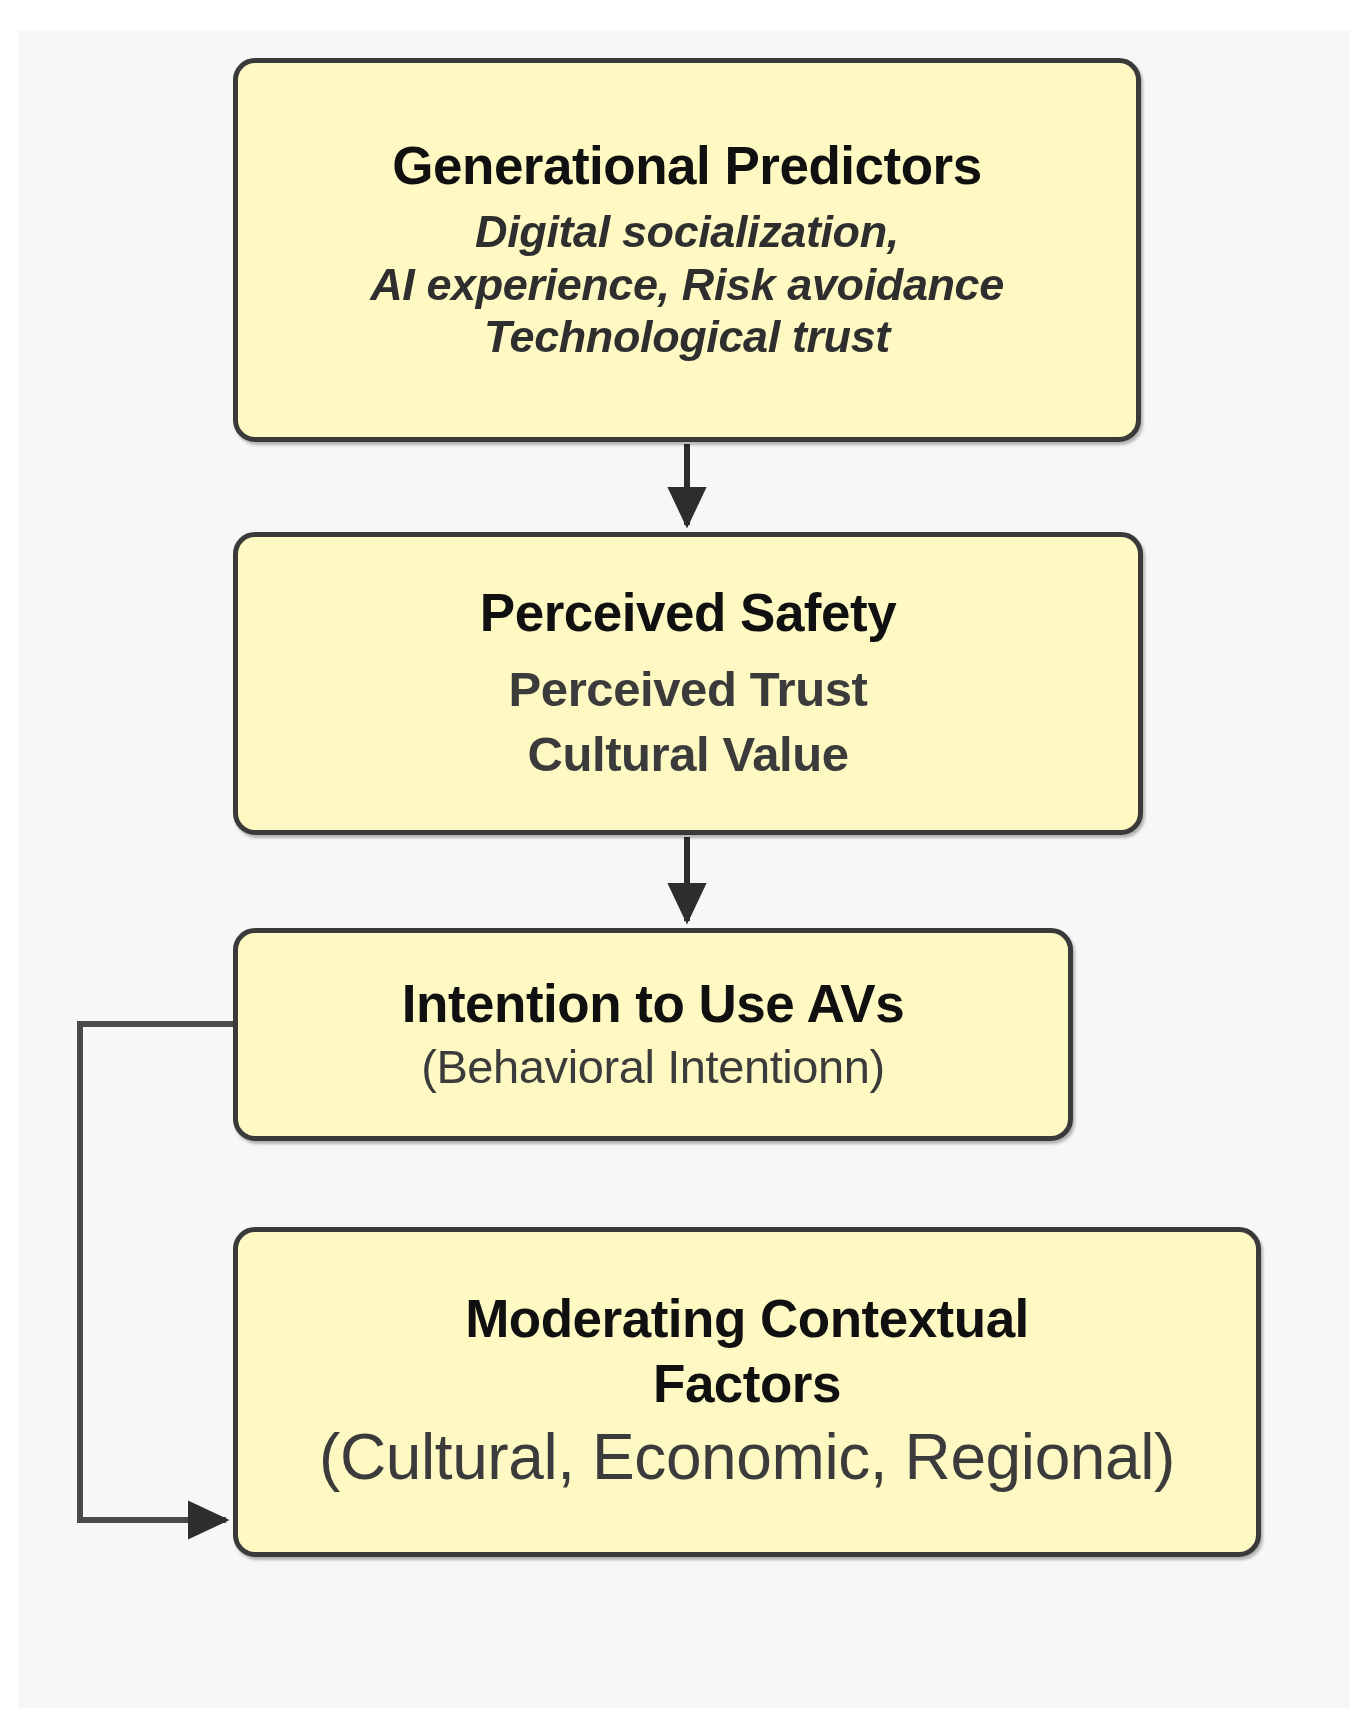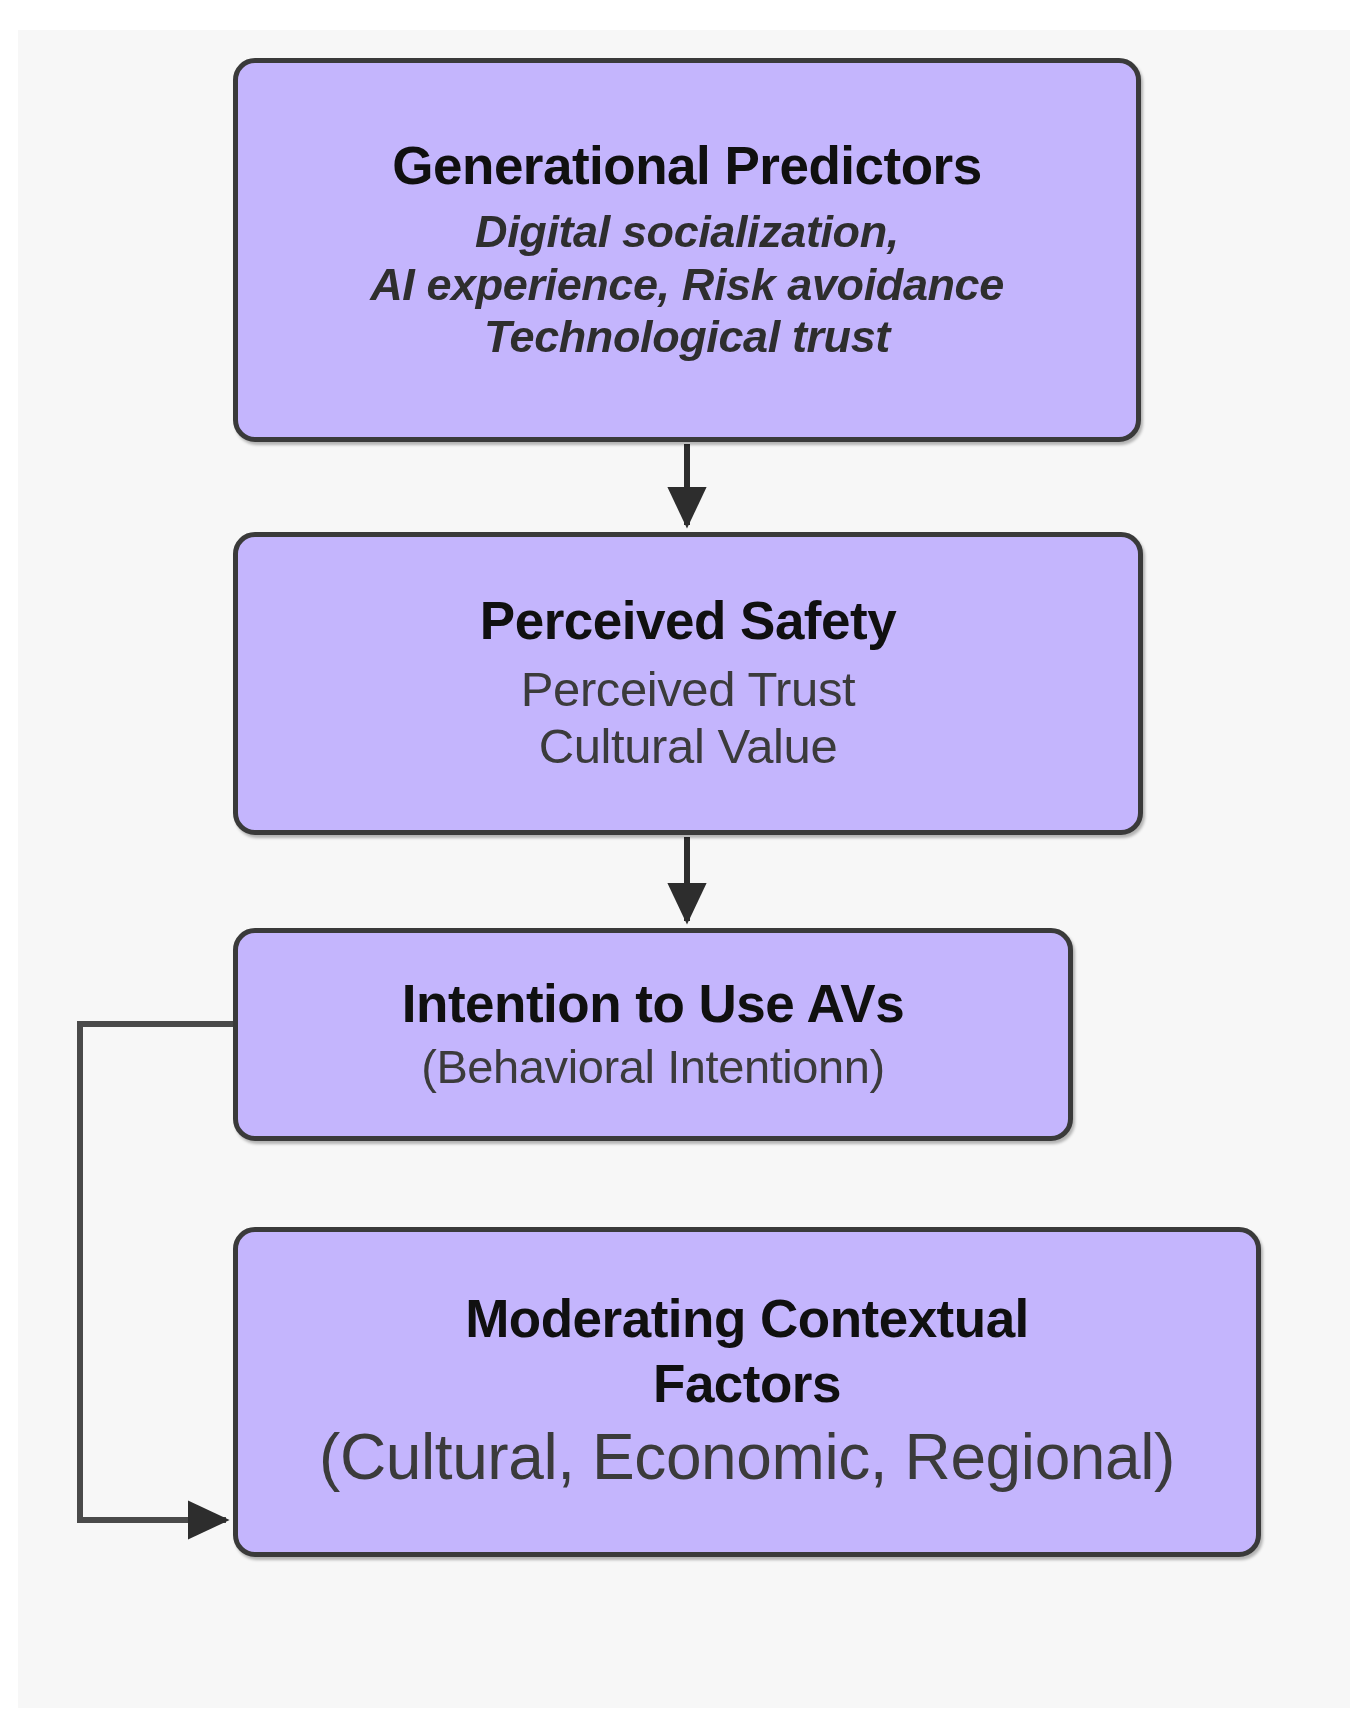--- a/index.html
+++ b/index.html
@@ -29,21 +29,21 @@
     top: 30px;
     width: 1332px;
     height: 1678px;
     background: #f7f7f7;
   }
 
   
   .node {
     position: absolute;
     box-sizing: border-box;
-    background: #c4b5fd;
+    background: #fef9c3;
     border: 5px solid #3a3a3a;
     border-radius: 22px;
     box-shadow: 2px 3px 3px rgba(0,0,0,0.28);
     display: flex;
     flex-direction: column;
     align-items: center;
     justify-content: center;
     text-align: center;
     padding: 6px 18px;
   }
@@ -72,21 +72,21 @@
   }
   #node-generational-predictors .node-title { font-size: 53px; margin-bottom: 12px; }
   #node-generational-predictors .node-sub   { font-size: 45px; }
 
   
   #node-perceived-safety {
     left: 233px;  top: 532px;
     width: 910px; height: 303px;
   }
   #node-perceived-safety .node-title { font-size: 53px; margin-bottom: 12px; }
-  #node-perceived-safety .node-sub   { font-size: 49px; font-weight: 400; }
+  #node-perceived-safety .node-sub   { font-size: 49px; font-weight: 700; margin-top: 8px; }
 
   
   #node-intention-to-use-avs {
     left: 233px;  top: 928px;
     width: 840px; height: 213px;
   }
   #node-intention-to-use-avs .node-title { font-size: 53px; margin-bottom: 8px; }
   #node-intention-to-use-avs .node-sub   { font-size: 47px; font-weight: 500; }
 
   

